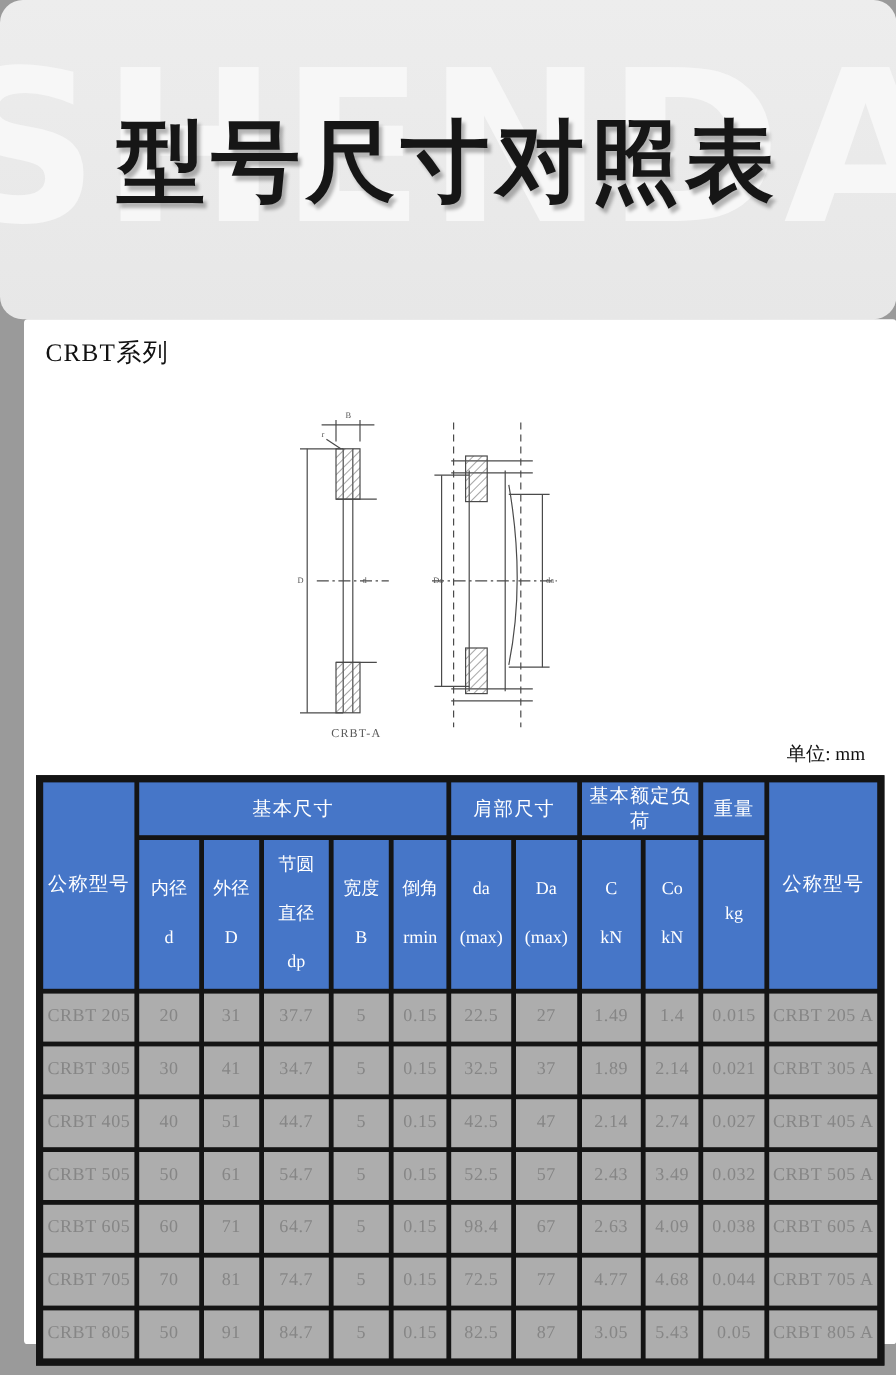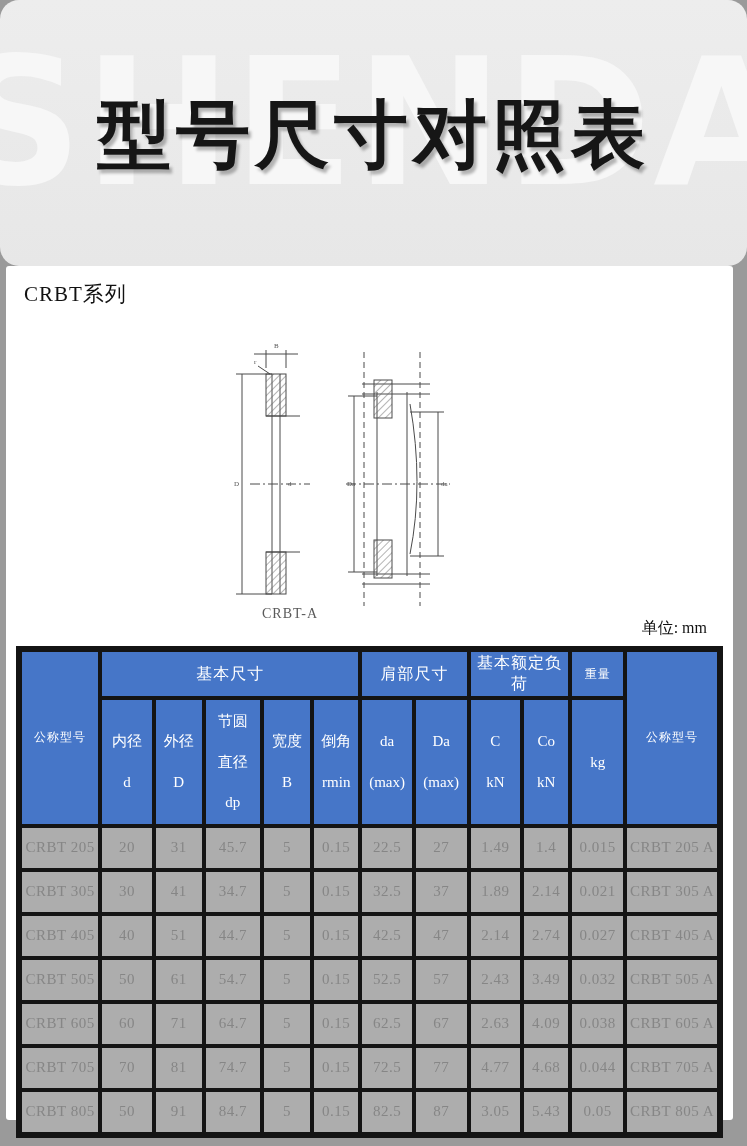--- a/index.html
+++ b/index.html
@@ -33,57 +33,57 @@
     position:absolute; top:186px; left:50%; transform:translateX(-50%);
     background:linear-gradient(180deg,#ffe14a 0%,#f2ca22 100%);
     border-radius:24px; padding:7px 30px;
     font-size:24px; font-weight:bold; color:#141414;
     letter-spacing:2px; white-space:nowrap; z-index:2;
     box-shadow:0 2px 4px rgba(0,0,0,0.12);
   }
 
   
   .card {
-    position:absolute; top:266px; left:6px; width:727px; height:854px;
+    position:absolute; top:266px; left:20px; width:727px; height:854px;
     background:#ffffff; border-radius:3px; z-index:3;
   }
   .series-label {
     position:absolute; top:14px; left:18px;
     font-family:"Liberation Serif", serif;
     font-size:21px; color:#111; letter-spacing:1px;
   }
 
   
   .drawing-wrap { position:absolute; top:68px; left:208px; width:256px; height:290px; }
   .drawing-wrap svg { display:block; }
   .drawing-caption {
     position:absolute; left:48px; top:272px;
     font-family:"Liberation Serif", serif;
-    font-size:14px; color:#5a5a5a; letter-spacing:1px;
+    font-size:10px; color:#5a5a5a; letter-spacing:1px;
   }
   .dim-label { font-family:"Liberation Serif", serif; font-size:7px; fill:#555; }
 
   .unit-note {
     position:absolute; top:352px; right:26px;
     font-family:"Liberation Serif", serif;
     font-size:16px; color:#111;
   }
 
   
   table.spec {
     position:absolute; top:380px; left:10px; width:707px;
     border-collapse:separate; border-spacing:4px;
     background:#141414; border:2px solid #141414;
     table-layout:fixed;
   }
   table.spec th {
     background:#4676c8; color:#ffffff; font-weight:normal;
     font-family:"Liberation Serif", serif; text-align:center;
   }
-  th.group-h { height:38px; font-size:12px; letter-spacing:1px; }
+  th.group-h { height:38px; font-size:16px; letter-spacing:1px; }
   th.span-h  { font-size:16px; letter-spacing:1px; }
   th.sub-h   { height:116px; font-size:15px; white-space:pre-line;
                line-height:2.7; vertical-align:middle; }
   table.spec td {
     background:#adadad; color:#868686;
     font-family:"Liberation Serif", serif; font-size:15px;
     text-align:center; height:38px; letter-spacing:0.5px;
     overflow:hidden;
   }
 </style>
@@ -214,21 +214,21 @@
           <th class="sub-h">Co
 kN</th>
           <th class="sub-h">kg</th>
         </tr>
     </thead>
     <tbody id="spec-body">
         <tr>
           <td>CRBT 205</td>
           <td>20</td>
           <td>31</td>
-          <td>45.7</td>
+          <td>37.7</td>
           <td>5</td>
           <td>0.15</td>
           <td>22.5</td>
           <td>27</td>
           <td>1.49</td>
           <td>1.4</td>
           <td>0.015</td>
           <td>CRBT 205 A</td>
         </tr>
         <tr>
@@ -273,21 +273,21 @@
           <td>0.032</td>
           <td>CRBT 505 A</td>
         </tr>
         <tr>
           <td>CRBT 605</td>
           <td>60</td>
           <td>71</td>
           <td>64.7</td>
           <td>5</td>
           <td>0.15</td>
-          <td>62.5</td>
+          <td>98.4</td>
           <td>67</td>
           <td>2.63</td>
           <td>4.09</td>
           <td>0.038</td>
           <td>CRBT 605 A</td>
         </tr>
         <tr>
           <td>CRBT 705</td>
           <td>70</td>
           <td>81</td>

